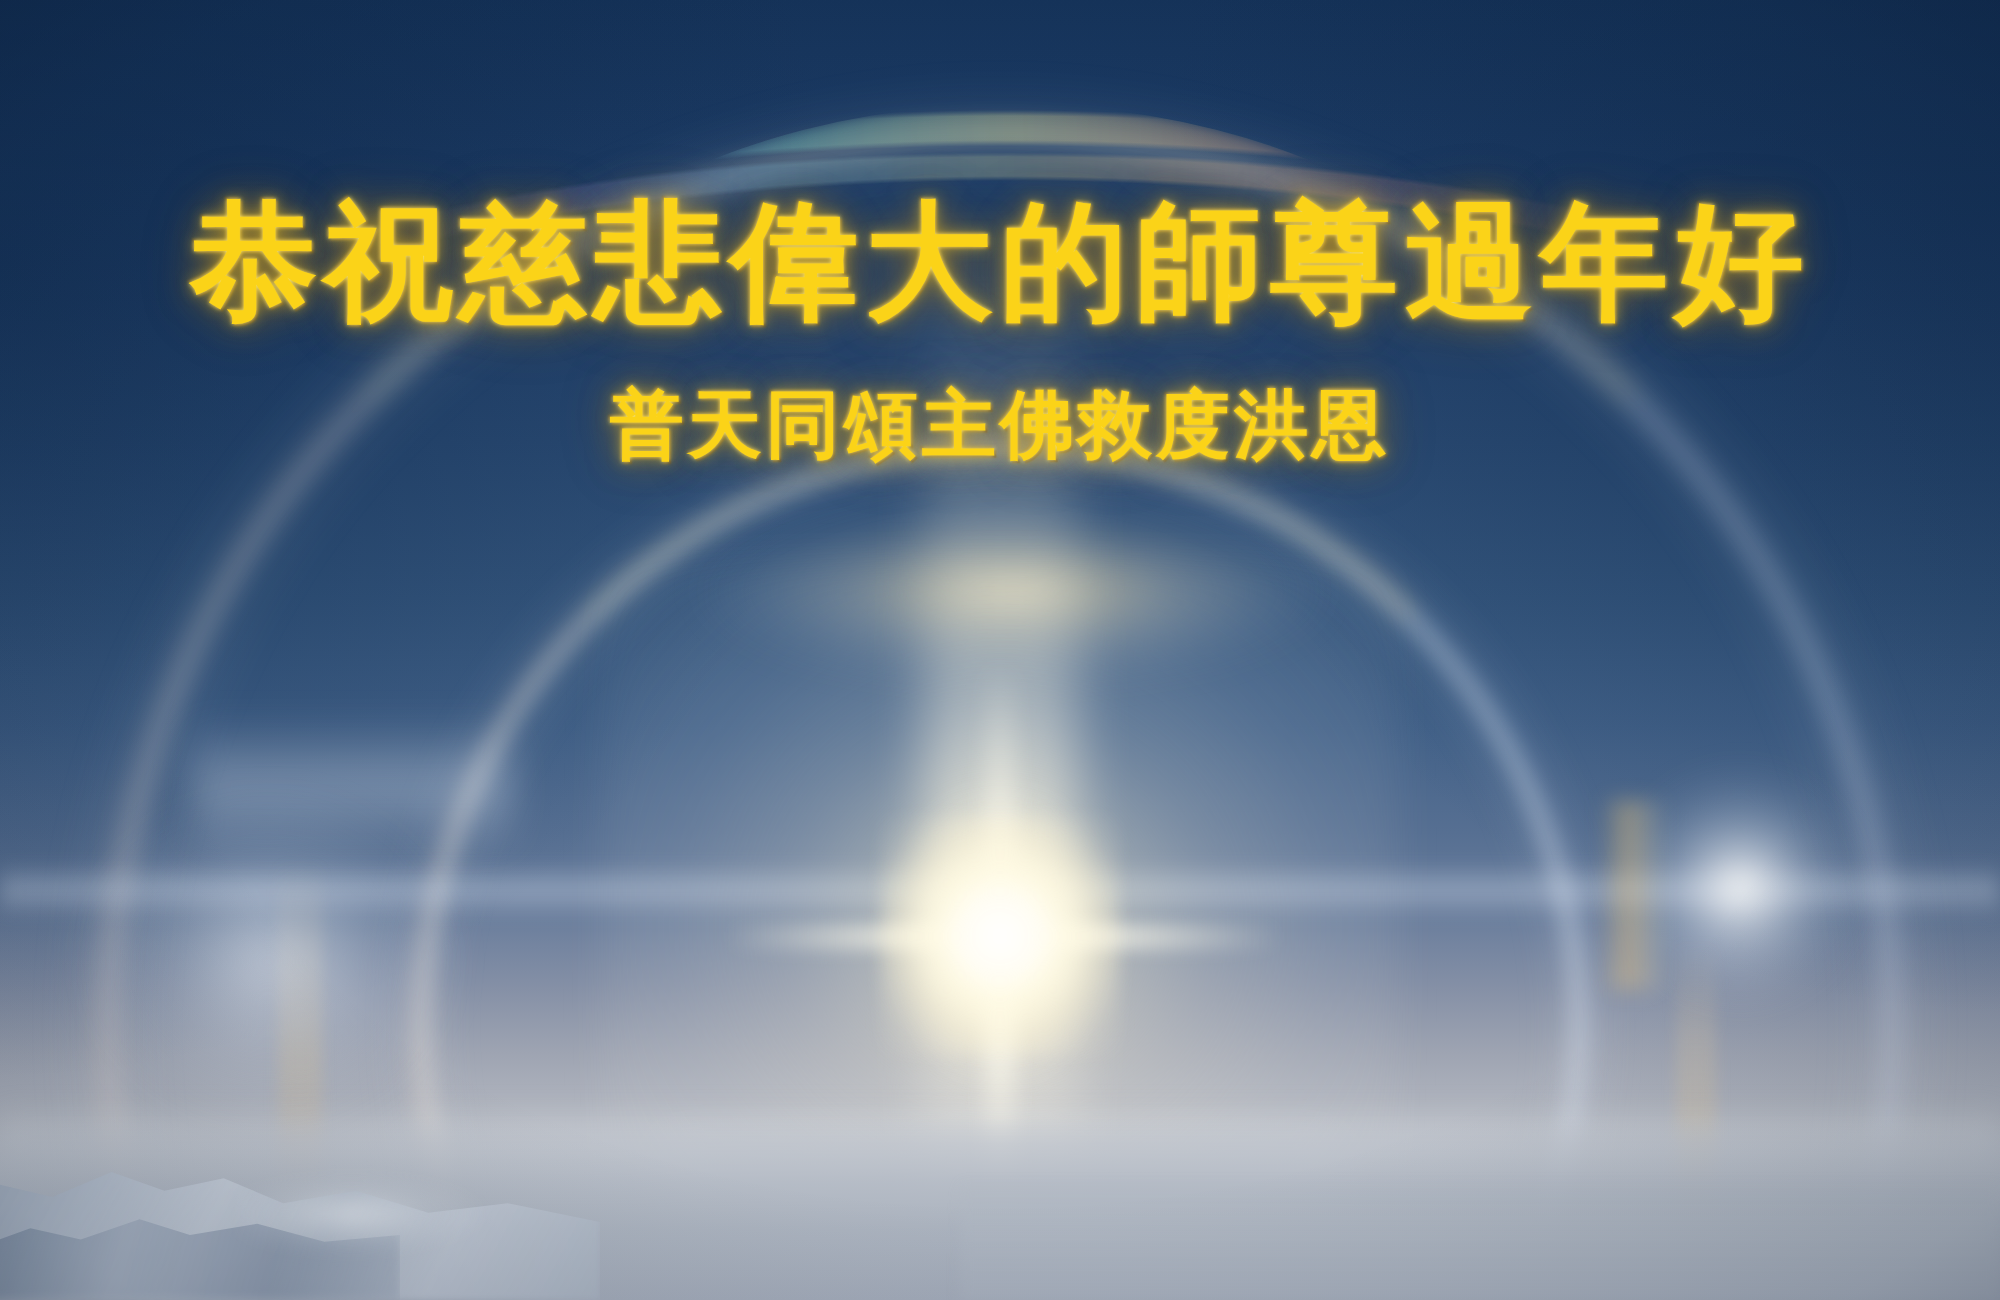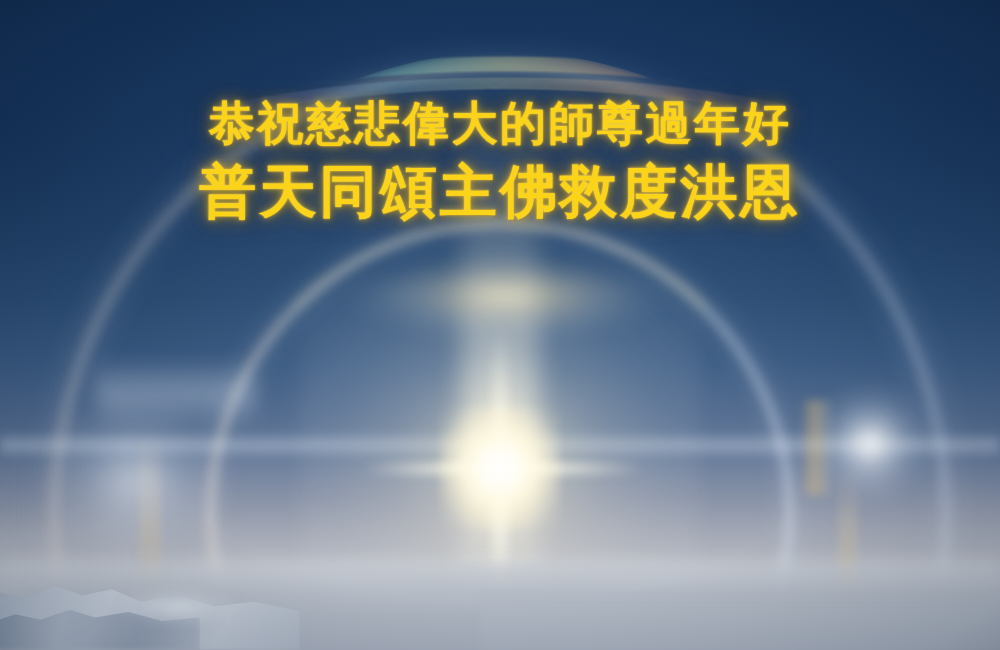--- a/index.html
+++ b/index.html
@@ -396,22 +396,22 @@
     line-height:1.0;
     white-space:nowrap;
     text-shadow:
       0 0 2px rgba(255,236,120,0.95),
       0 0 7px rgba(255,214,40,0.55),
       0 0 16px rgba(210,150,20,0.55),
       0 0 28px rgba(140,90,10,0.45),
       1px 1px 1px rgba(90,50,0,0.55),
       -1px -1px 1px rgba(120,70,0,0.35);
   }
-  .title-line-1 { font-size:46px; }
-  .title-line-2 { font-size:57px; margin-top:16px; }
+  .title-line-1 { font-size:64px; }
+  .title-line-2 { font-size:37px; margin-top:30px; }
 
   .signature {
     position:absolute;
     left:0; top:600px;
     width:1000px;
     text-align:center;
     z-index:30;
     font-family:"DejaVu Serif", "Liberation Serif", serif;
     font-weight:bold;
     font-size:22px;

